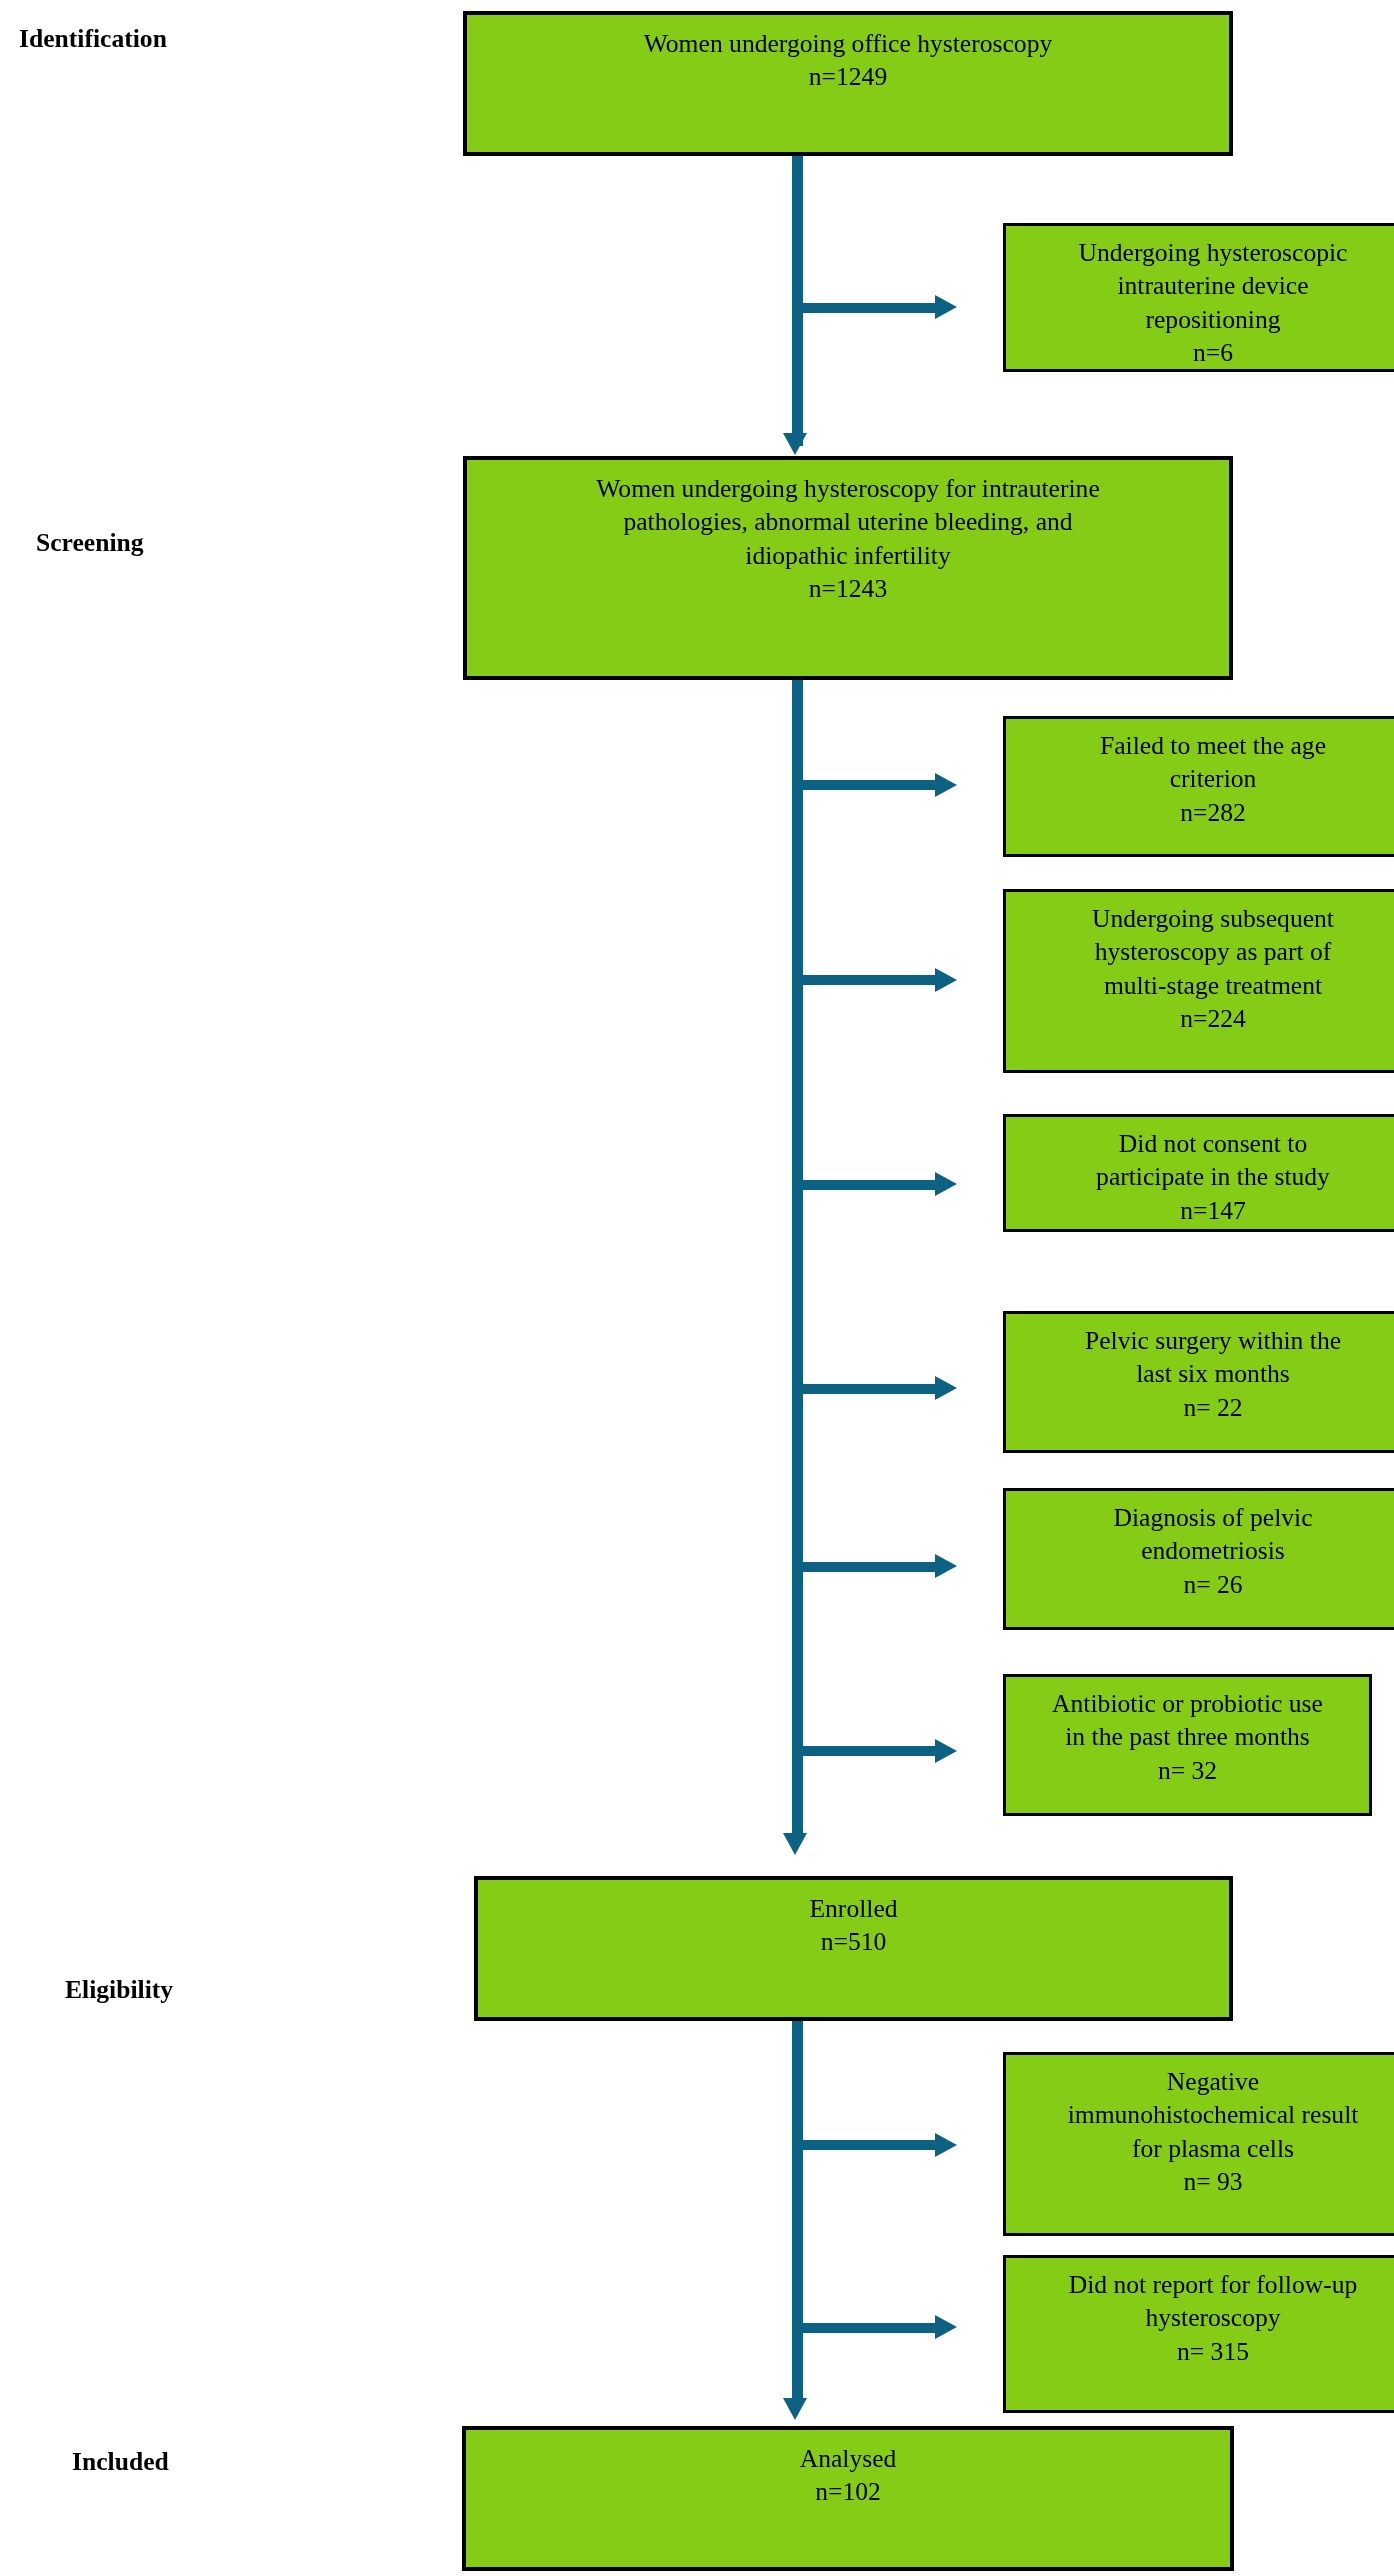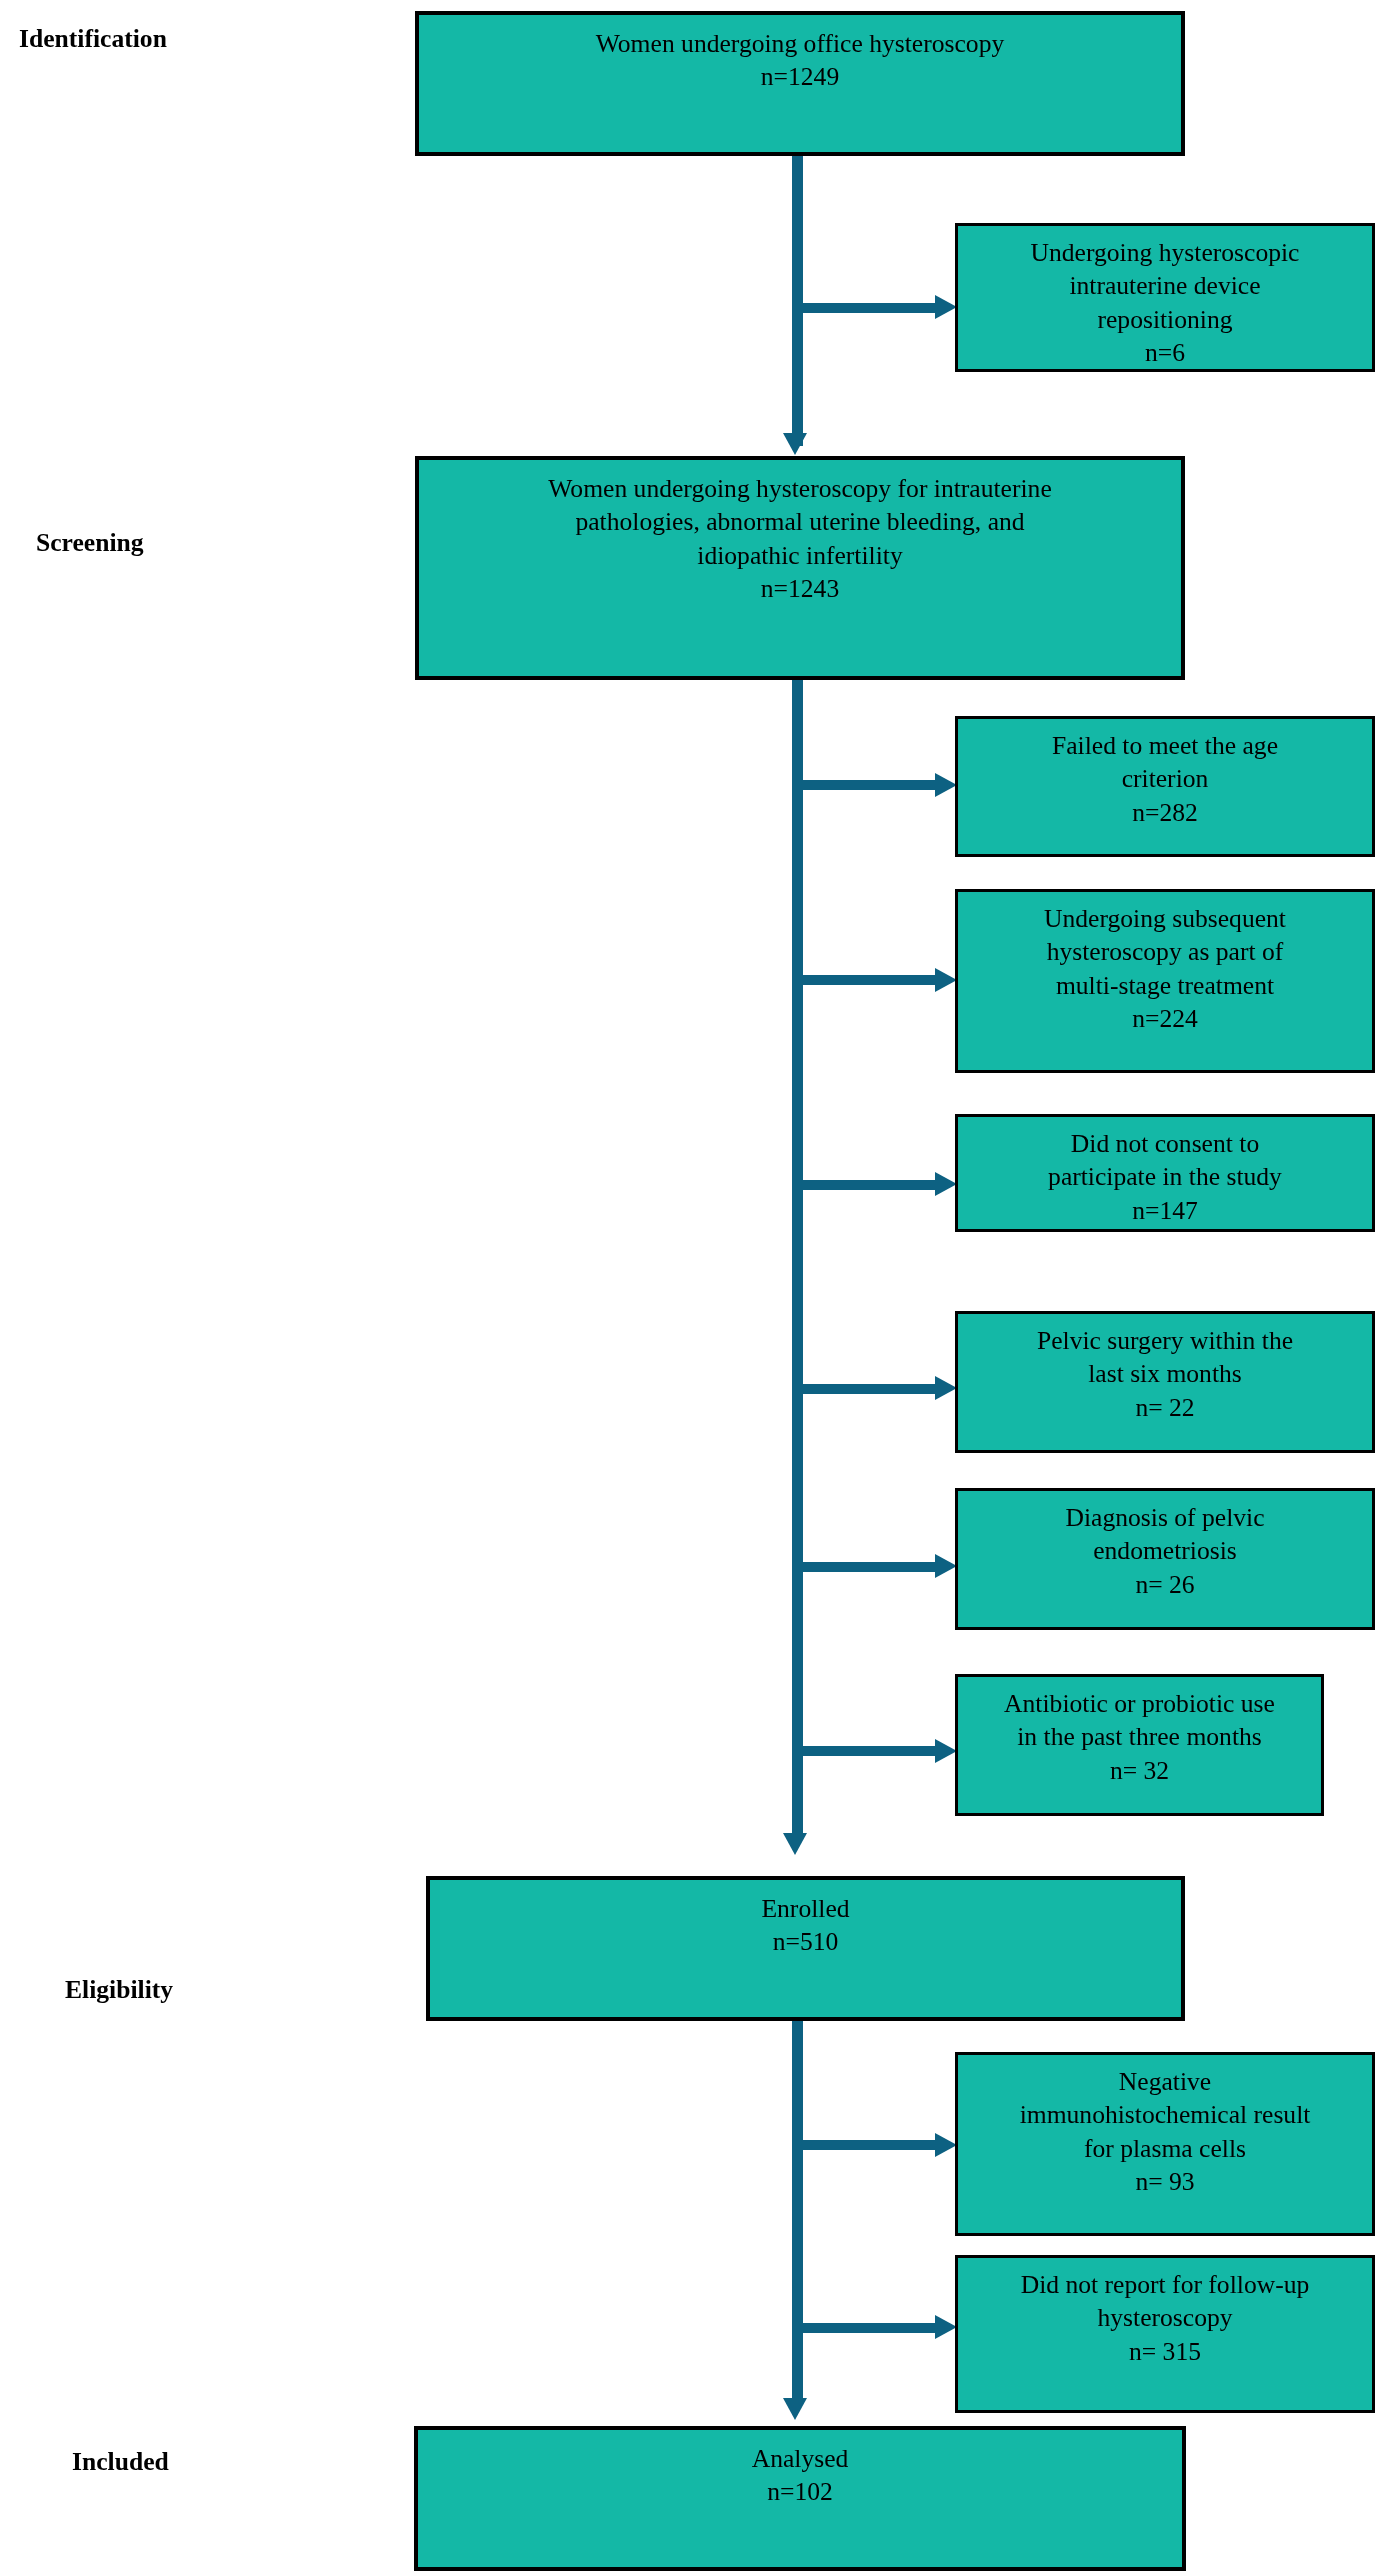--- a/index.html
+++ b/index.html
@@ -16,26 +16,27 @@
     line-height:1;
     color:#000;
     white-space:nowrap;
   }
 
   
   .node{
     position:absolute;
     box-sizing:border-box;
     border:3.4px solid #000;
-    background:#14b8a6;
+    background:#84cc16;
     display:flex;
     align-items:flex-start;
     justify-content:flex-end;
     text-align:center;
     overflow:hidden;
+    margin-left:48px;
   }
   .node .txt{
     display:block;
     width:100%;
     font-size:25.6px;
     line-height:1.30;
     color:#000;
     white-space:pre-line;
     padding:0 12px;
     box-sizing:border-box;

